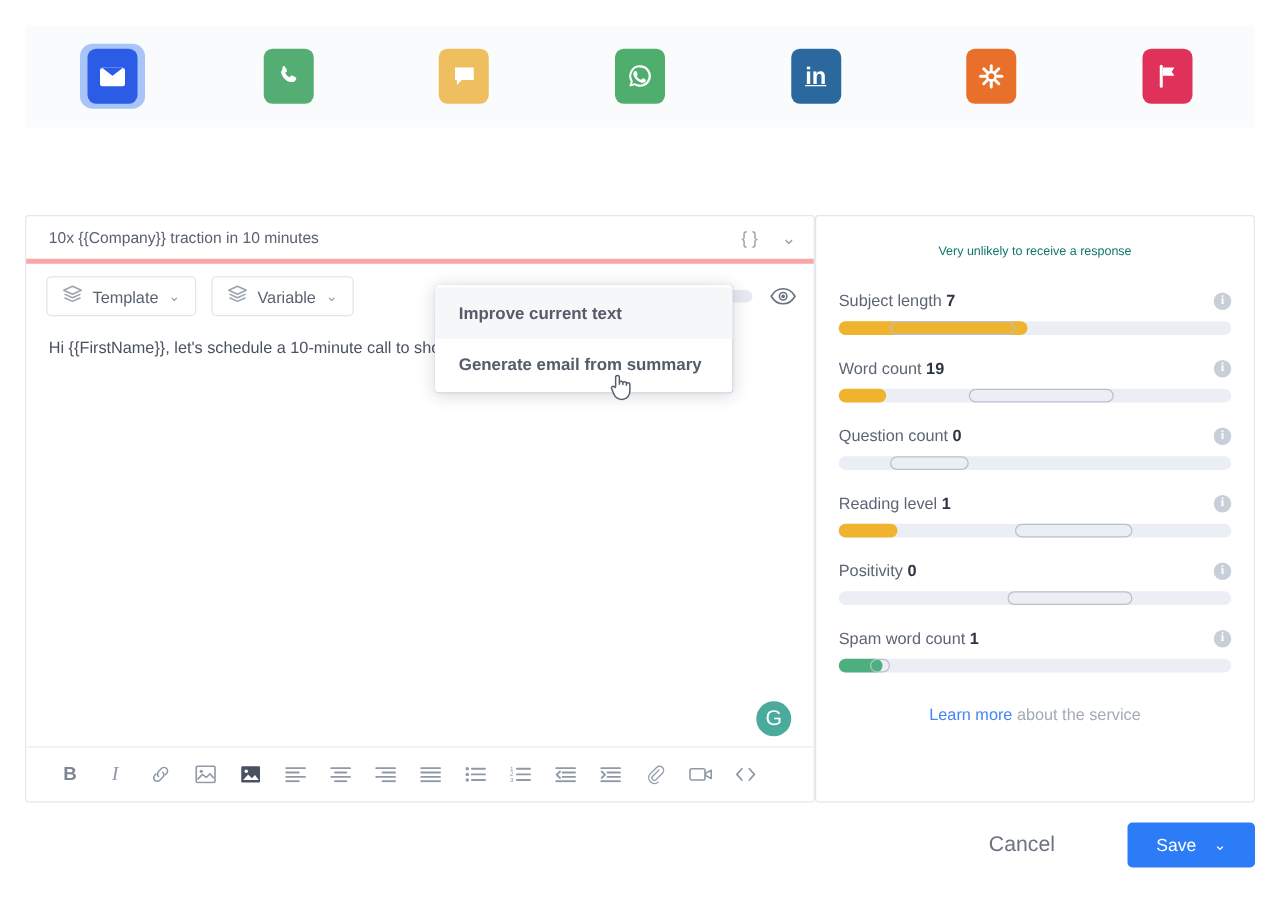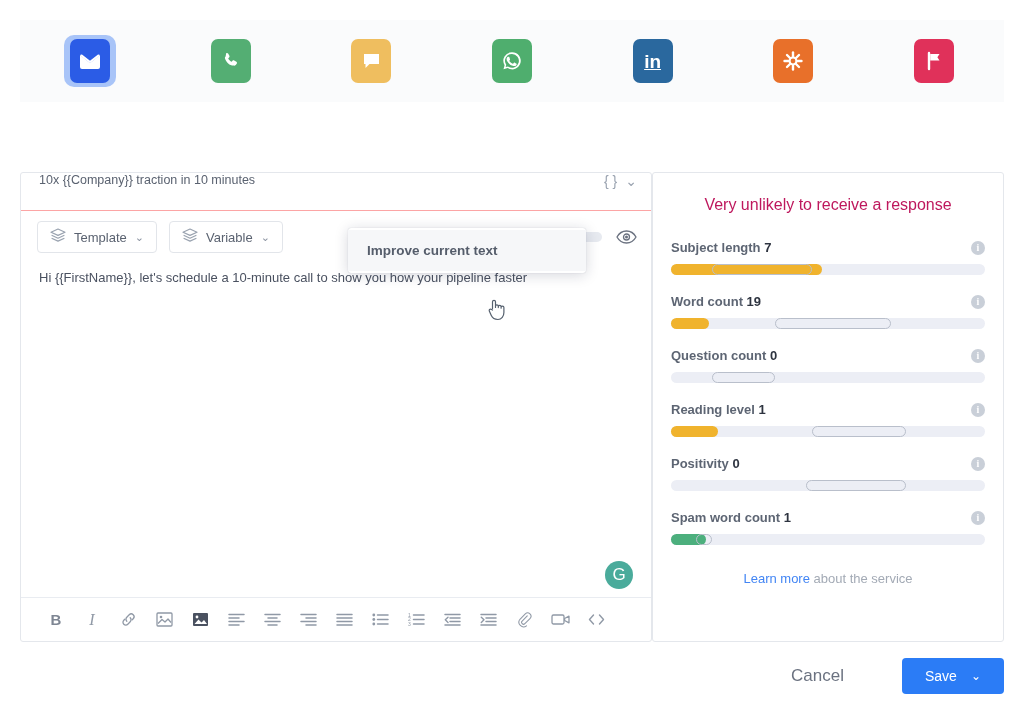--- a/index.html
+++ b/index.html
@@ -51,22 +51,22 @@
 
   
   .composer {
     position: absolute; left: 20px; top: 172px;
     width: 632px; height: 470px;
     background: #ffffff;
     border: 1px solid #e4e7ec;
     border-radius: 3px;
   }
   .subject-row {
-    height: 38px; border-bottom: 1px solid #fca5a5;
-    display: flex; align-items: flex-start; padding: 0 14px 0 18px;
+    height: 38px; border-bottom: 4px solid #fca5a5;
+    display: flex; align-items: center; padding: 0 14px 0 18px; gap: 11px;
   }
   .subject-text { flex: 1; font-size: 12.5px; color: #5a6270; }
   .subj-ic {
     color: #9aa3b0; font-size: 14px; margin-left: 8px; cursor: pointer;
     display: flex; align-items: center;
   }
 
   .editor-top {
     height: 52px; display: flex; align-items: center; padding: 0 14px 0 16px;
     position: relative;
@@ -133,26 +133,26 @@
   }
 
   
   .analysis {
     position: absolute; left: 652px; top: 172px;
     width: 352px; height: 470px;
     background: #ffffff; border: 1px solid #e4e7ec; border-radius: 3px;
     padding: 16px 18px 0 18px;
   }
   .verdict {
-    text-align: center; font-size: 16px; color: #be185d;
+    text-align: center; font-size: 10px; color: #0f766e;
     margin: 7px 0 26px 0;
   }
   .metric { margin-bottom: 19px; }
   .m-head { display: flex; align-items: center; font-size: 13px; color: #5d6573; }
-  .m-label { flex: 1; font-weight: bold; }
+  .m-label { flex: 1; }
   .m-label b { color: #2e3440; }
   .info-i {
     width: 14px; height: 14px; border-radius: 50%;
     background: #c9cfd8; color: #fff; font-size: 10px; font-weight: bold;
     display: flex; align-items: center; justify-content: center;
     font-family: "Liberation Serif", serif; cursor: pointer;
   }
   .track {
     position: relative; height: 11px; margin-top: 9px;
     background: #eceef5; border-radius: 6px;
@@ -451,20 +451,21 @@
         <svg width="17" height="13" viewBox="0 0 17 13">
             <path d="M5.5 2 L1.5 6.5 L5.5 11" fill="none" stroke="#9099a6" stroke-width="1.4" stroke-linecap="round" stroke-linejoin="round"></path>
             <path d="M11.5 2 L15.5 6.5 L11.5 11" fill="none" stroke="#9099a6" stroke-width="1.4" stroke-linecap="round" stroke-linejoin="round"></path>
           </svg>
       </div>
     </div>
   </div>
 
   <div class="ai-menu">
     <div class="ai-item hl">Improve current text</div>
+    <div class="ai-item">Generate email from summary</div>
   </div>
 
   <div class="cursor-hand">
     <svg width="22" height="26" viewBox="0 0 22 26">
       <path d="M6.5 11.5V4.8a1.5 1.5 0 0 1 3 0v5.6m0-1.1a1.4 1.4 0 0 1 2.8 0v1.3m0-.8a1.4 1.4 0 0 1 2.8 0v1.4m0-.7a1.4 1.4 0 0 1 2.8 0v5.1c0 3.6-2.3 6.9-6 6.9-3.6 0-5.6-1.6-6.6-3.9l-2-4.6c-.5-1.2.6-2.3 1.8-1.8l1.4.8" fill="#fff" stroke="#55606e" stroke-width="1.2" stroke-linejoin="round" stroke-linecap="round"></path>
     </svg>
   </div>
 
   <div class="analysis">
     <div class="verdict">Very unlikely to receive a response</div>

